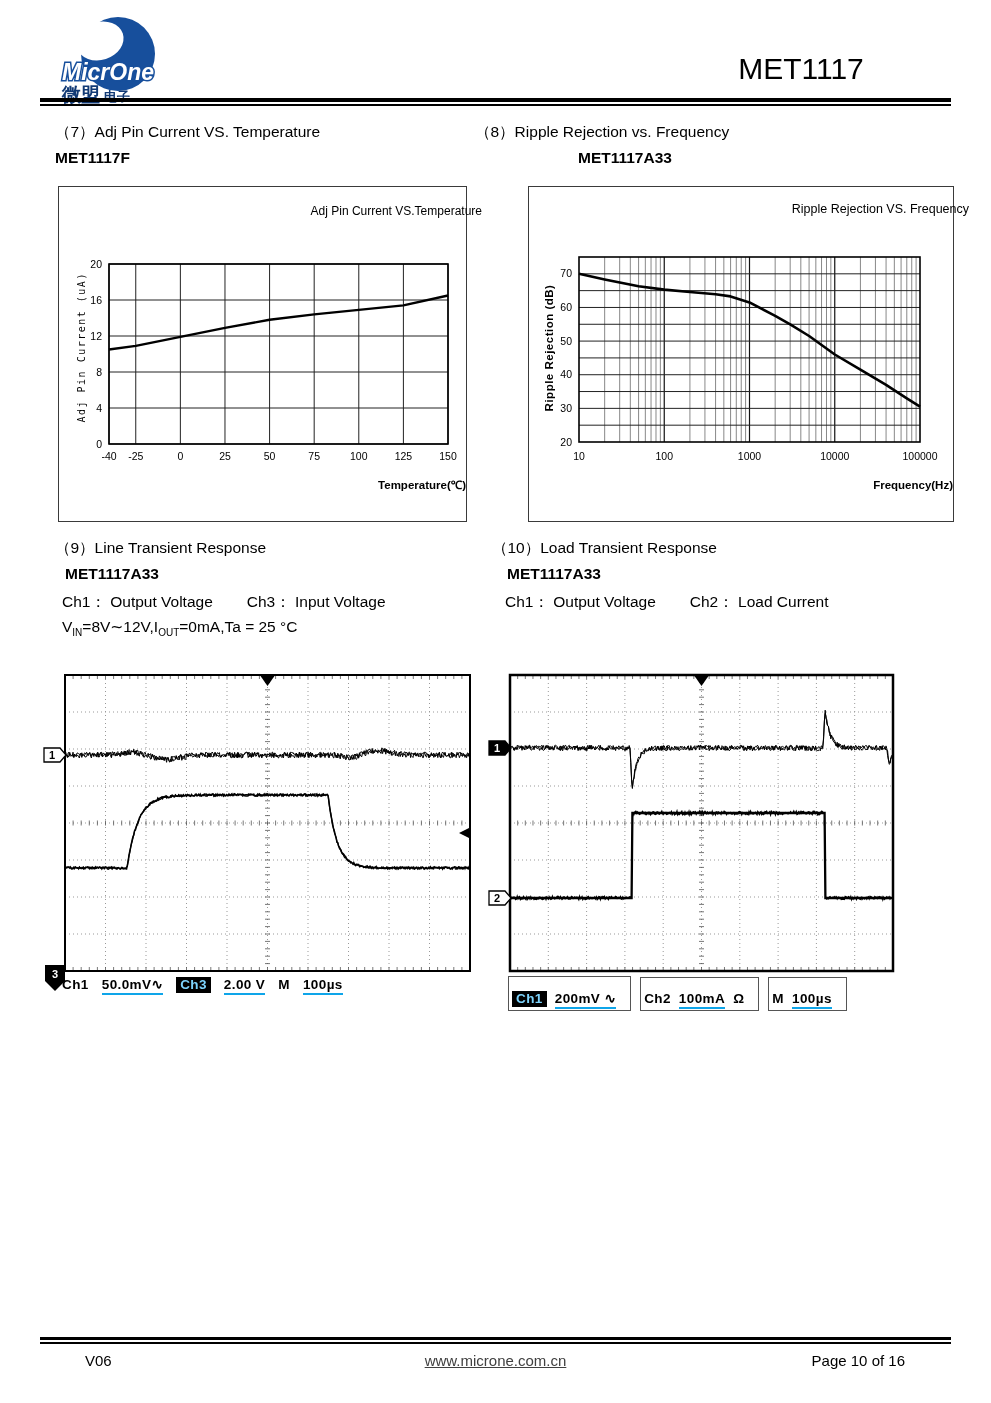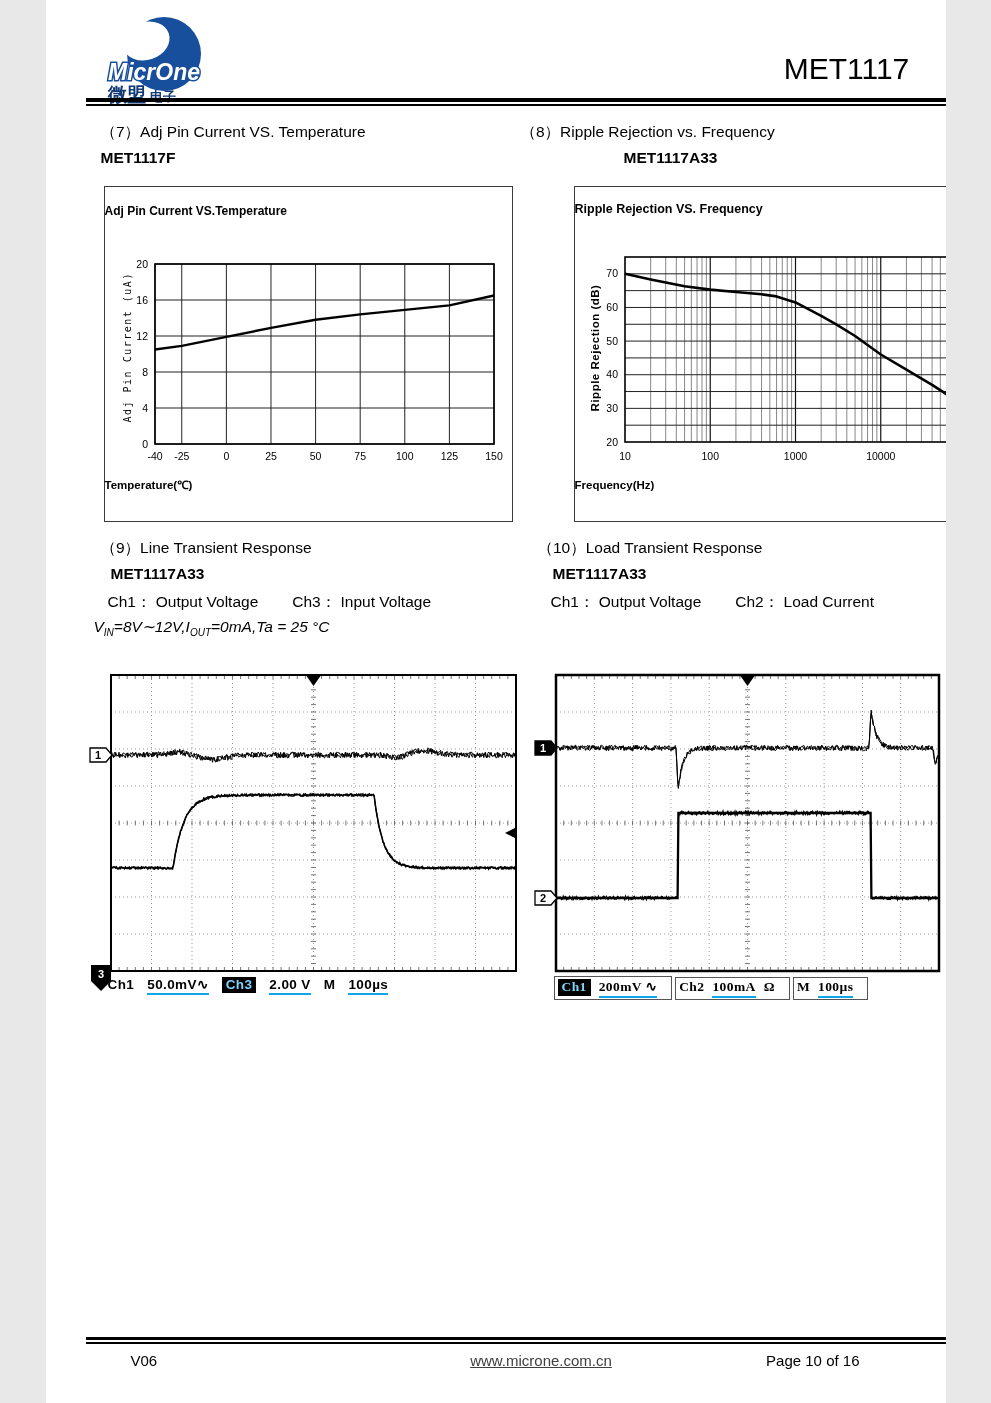--- a/index.html
+++ b/index.html
@@ -1,37 +1,37 @@
 <!DOCTYPE html>
 <html><head>
 <meta charset="utf-8">
 <style>
   html,body{margin:0;padding:0;background:#e8e8e8;}
-  .page{position:relative;width:900px;height:1403px;background:#fff;margin:0 auto;
+  .page{position:relative;width:991px;height:1403px;background:#fff;margin:0 auto;
         font-family:"Liberation Sans",sans-serif;color:#000;overflow:hidden;}
   .abs{position:absolute;}
   .rule2{border-top:4px solid #000;height:2px;border-bottom:2px solid #000;}
   .rule2f{border-top:3px solid #000;height:2px;border-bottom:2px solid #000;}
   .doc-title{font-size:30px;text-align:center;}
   .h-sec{font-size:15.5px;}
   .part{font-size:15.5px;font-weight:bold;}
   .body-line{font-size:15.5px;}
   .body-line sub{font-size:10px;}
   .chgap{margin-left:34px;}
   .fig{position:absolute;border:1.5px solid #3a3a3a;background:#fff;}
-  .fig-title{position:absolute;left:0;width:100%;text-align:left;font-weight:bold;}
-  .xlab{position:absolute;left:0;width:100%;text-align:left;font-weight:bold;font-size:11.5px;}
+  .fig-title{position:absolute;left:16px;width:100%;text-align:right;font-weight:normal;}
+  .xlab{position:absolute;left:0;width:100%;text-align:right;font-weight:bold;font-size:11.5px;}
   .ylab{position:absolute;white-space:nowrap;text-align:center;transform:rotate(-90deg);}
   .ylab.mono{font-family:"DejaVu Sans Mono",monospace;font-size:10px;letter-spacing:1.5px;}
   .ylab.b{font-weight:bold;font-size:11.5px;letter-spacing:.5px;}
   .scope-status{position:absolute;font-size:13.5px;font-weight:bold;letter-spacing:.4px;white-space:nowrap;}
   .scope-status .seg{margin-right:13px;padding-bottom:1px;display:inline-block;}
   .scope-status .u{border-bottom:2px solid #0ea5e9;}
   .scope-status .inv{background:#000;color:#7dd3fc;padding:0 4px 1px 4px;}
-  .scope-status .grp{border:1.5px solid #555;padding:1px 6px 1px 3px;margin-right:3px;display:inline-block;font-family:Liberation Serif, serif;}
+  .scope-status .grp{border:1.5px solid #555;padding:13px 6px 1px 3px;margin-right:9px;display:inline-block;}
   .scope-status .grp .seg{margin-right:8px;}
   .footer-text{font-size:15px;}
   a.link{color:#404040;text-decoration:underline;}
 </style>
 </head>
 <body>
 
 <div class="page">
 
   <svg class="abs" style="left:56px;top:14px;" width="120" height="92">
@@ -153,21 +153,21 @@
         <rect x="50" y="70" width="341" height="185" fill="none" stroke="#000" stroke-width="1.6"></rect>
         <polyline points="50.0,86.8 75.7,92.5 109.6,99.3 135.3,102.6 160.9,105.0 186.6,107.3 201.6,109.4 220.5,115.4 246.2,128.9 261.2,137.3 280.1,149.0 305.8,167.5 331.4,182.7 357.1,197.8 377.8,211.3 391.0,219.7" fill="none" stroke="#000" stroke-width="2.6" stroke-linejoin="round"></polyline>
       </svg>
   </div>
 
   <div class="abs h-sec" style="left:55px;top:538px;">（9）Line Transient Response</div>
   <div class="abs part" style="left:65px;top:565px;">MET1117A33</div>
   <div class="abs body-line" style="left:62px;top:592px;">
     <span>Ch1： Output Voltage</span><span class="chgap">Ch3： Input Voltage</span>
   </div>
-  <div class="abs body-line" style="left:48px;top:618px;font-style:italic;">
+  <div class="abs body-line" style="left:62px;top:618px;">
     <span>V</span><sub>IN</sub><span>=8V∼12V,I</span><sub>OUT</sub><span>=0mA,Ta = 25 °C</span>
   </div>
 
   <div class="abs h-sec" style="left:492px;top:538px;">（10）Load Transient Response</div>
   <div class="abs part" style="left:507px;top:565px;">MET1117A33</div>
   <div class="abs body-line" style="left:505px;top:592px;">
     <span>Ch1： Output Voltage</span><span class="chgap">Ch2： Load Current</span>
   </div>
 
   <svg id="scope1" class="abs" style="left:40px;top:665px;" width="440" height="335">

